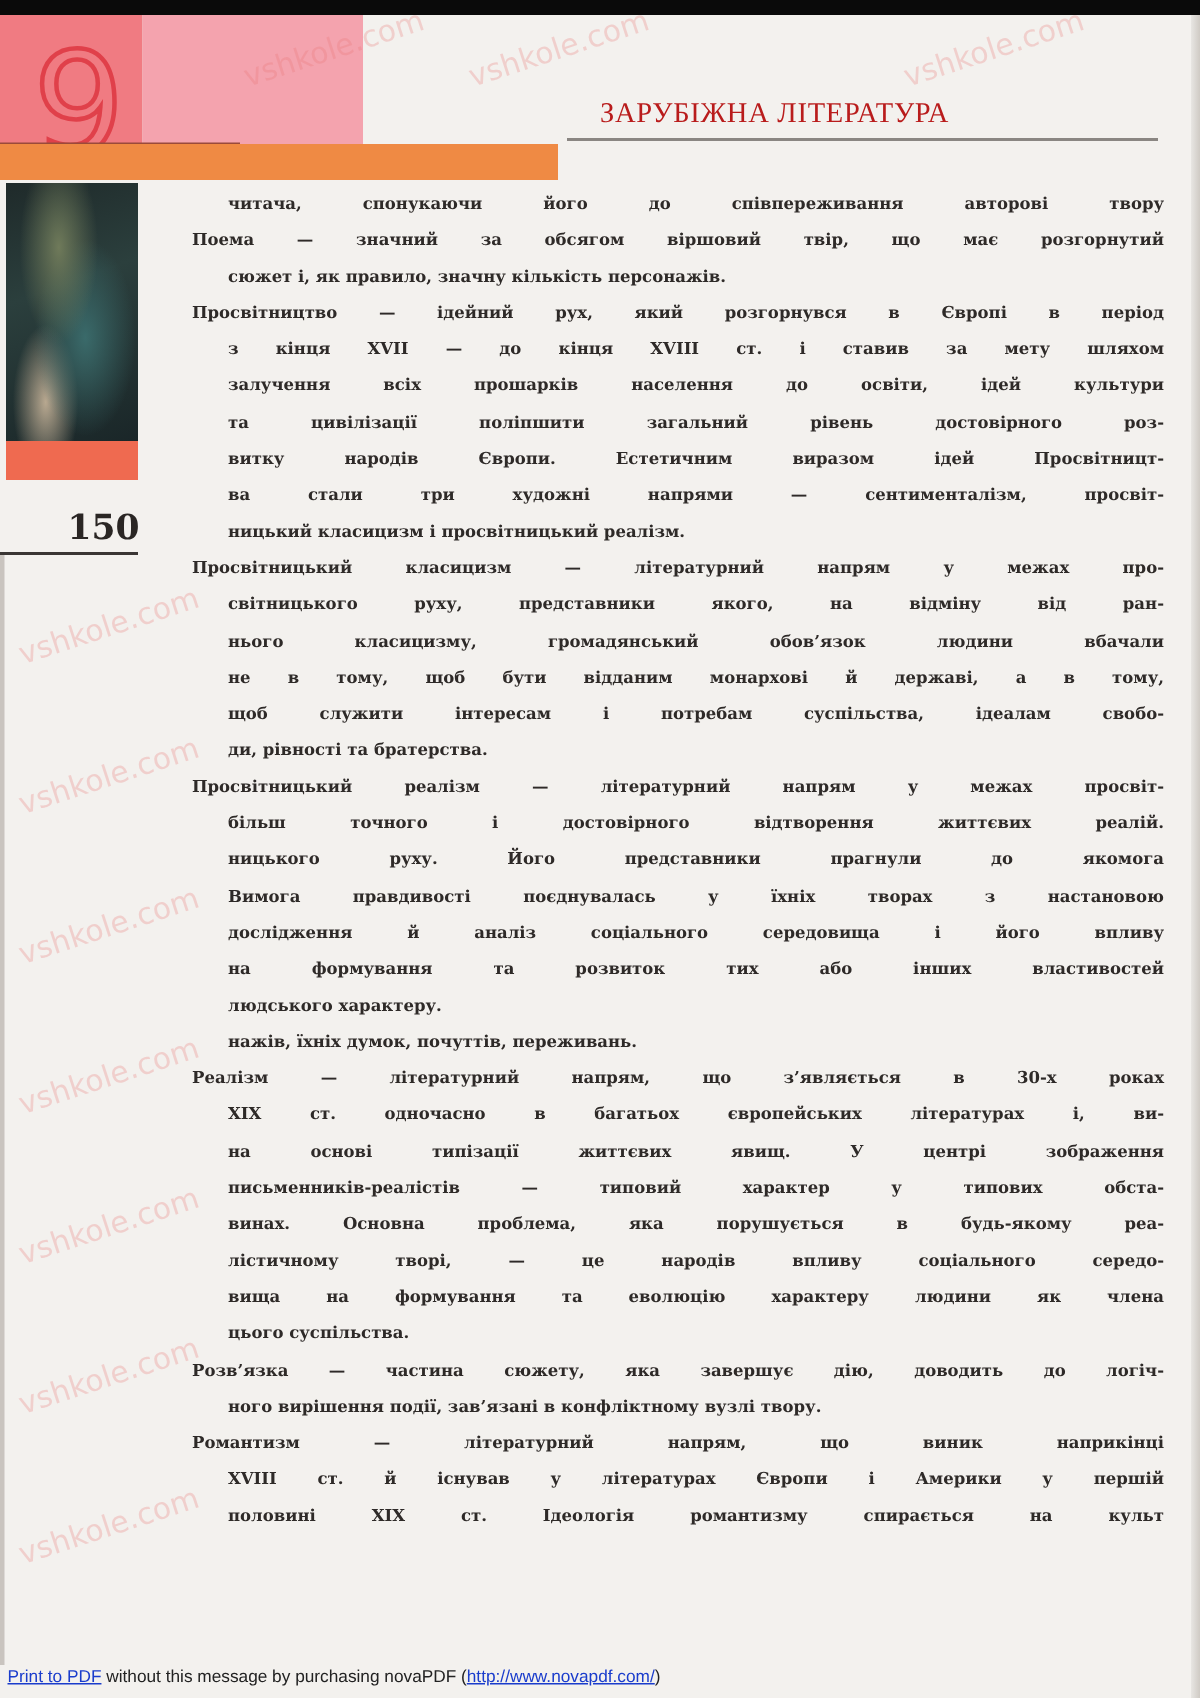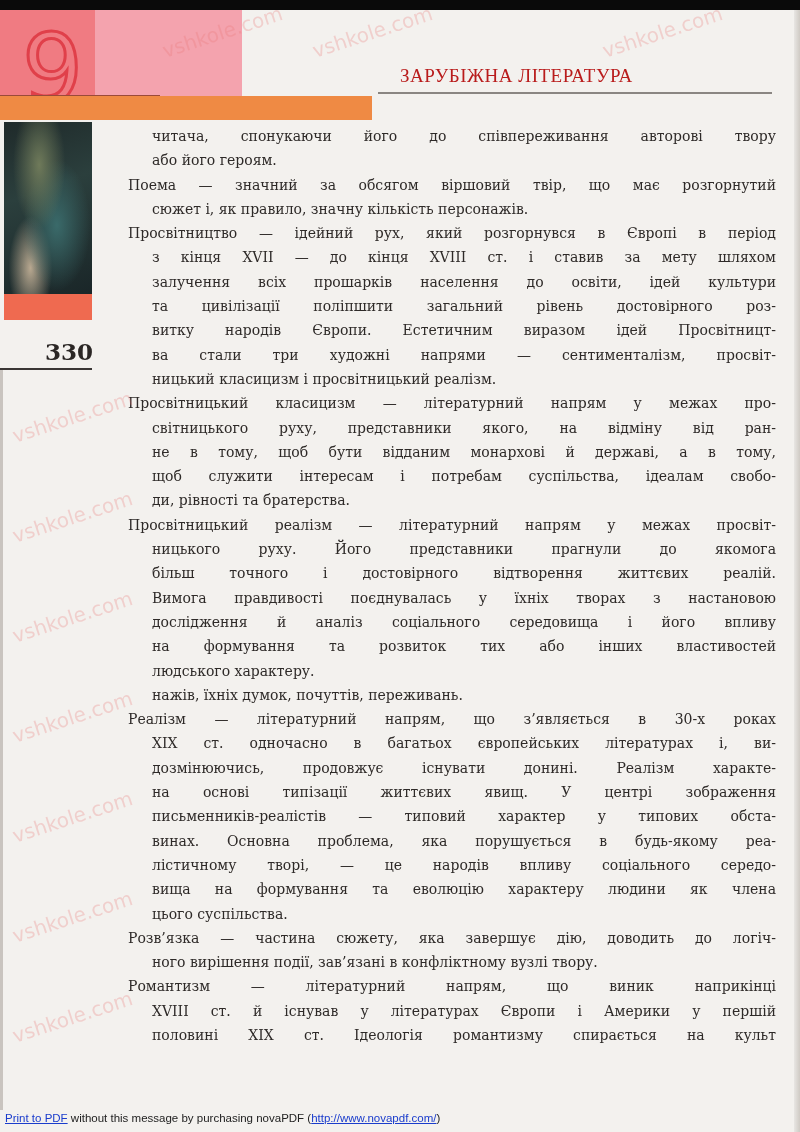--- a/index.html
+++ b/index.html
@@ -38,21 +38,21 @@
   }
   .painting-red { position: absolute; left: 4px; top: 294px; width: 88px; height: 26px; background: #ef6a50; }
   .page-number {
     position: absolute; left: 45px; top: 338px; font-size: 23px; font-weight: bold; color: #2a2624;
   }
   .page-rule { position: absolute; left: 0; top: 368px; width: 92px; height: 2px; background: #3a3634; }
 
   .content { position: absolute; left: 128px; top: 124px; width: 648px; }
   .entry { margin: 0; }
   .line {
-    font-size: 14px; font-weight: normal; line-height: 24.3px; height: 24.3px;
+    font-size: 11px; font-weight: bold; line-height: 24.3px; height: 24.3px;
     white-space: nowrap; text-align: justify; text-align-last: justify; color: #2e2a28;
   }
   .line.indent { padding-left: 24px; }
   .line.last { text-align-last: left; }
 
   .watermark {
     position: absolute; font-family: "DejaVu Sans", sans-serif; font-size: 20px;
     color: rgba(235, 120, 120, 0.28); transform: rotate(-18deg); pointer-events: none; white-space: nowrap;
   }
 
@@ -73,71 +73,70 @@
 <div class="pink-light"></div>
 <div class="chapter-num">9</div>
 <div class="chapter-line"></div>
 <div class="orange-band"></div>
 
 <div class="header-title">ЗАРУБІЖНА ЛІТЕРАТУРА</div>
 <div class="header-rule"></div>
 
 <div class="painting"></div>
 <div class="painting-red"></div>
-<div class="page-number">330</div>
+<div class="page-number">150</div>
 <div class="page-rule"></div>
 
 <div class="content">
 
   <div class="entry">
     <div class="line indent">читача, спонукаючи його до співпереживання авторові твору</div>
-    <div class="line indent last">або його героям.</div>
   </div>
 
   <div class="entry">
     <div class="line">Поема — значний за обсягом віршовий твір, що має розгорнутий</div>
     <div class="line indent last">сюжет і, як правило, значну кількість персонажів.</div>
   </div>
 
   <div class="entry">
     <div class="line">Просвітництво — ідейний рух, який розгорнувся в Європі в період</div>
     <div class="line indent">з кінця XVII — до кінця XVIII ст. і ставив за мету шляхом</div>
     <div class="line indent">залучення всіх прошарків населення до освіти, ідей культури</div>
     <div class="line indent">та цивілізації поліпшити загальний рівень достовірного роз-</div>
     <div class="line indent">витку народів Європи. Естетичним виразом ідей Просвітницт-</div>
     <div class="line indent">ва стали три художні напрями — сентименталізм, просвіт-</div>
     <div class="line indent last">ницький класицизм і просвітницький реалізм.</div>
   </div>
 
   <div class="entry">
     <div class="line">Просвітницький класицизм — літературний напрям у межах про-</div>
     <div class="line indent">світницького руху, представники якого, на відміну від ран-</div>
+    <div class="line indent">нього класицизму, громадянський обов’язок людини вбачали</div>
     <div class="line indent">не в тому, щоб бути відданим монархові й державі, а в тому,</div>
     <div class="line indent">щоб служити інтересам і потребам суспільства, ідеалам свобо-</div>
     <div class="line indent last">ди, рівності та братерства.</div>
   </div>
 
   <div class="entry">
     <div class="line">Просвітницький реалізм — літературний напрям у межах просвіт-</div>
+    <div class="line indent">більш точного і достовірного відтворення життєвих реалій.</div>
     <div class="line indent">ницького руху. Його представники прагнули до якомога</div>
-    <div class="line indent">більш точного і достовірного відтворення життєвих реалій.</div>
     <div class="line indent">Вимога правдивості поєднувалась у їхніх творах з настановою</div>
     <div class="line indent">дослідження й аналіз соціального середовища і його впливу</div>
     <div class="line indent">на формування та розвиток тих або інших властивостей</div>
     <div class="line indent last">людського характеру.</div>
   </div>
 
   <div class="entry">
     <div class="line indent last">нажів, їхніх думок, почуттів, переживань.</div>
   </div>
 
   <div class="entry">
     <div class="line">Реалізм — літературний напрям, що з’являється в 30-х роках</div>
     <div class="line indent">XIX ст. одночасно в багатьох європейських літературах і, ви-</div>
-    <div class="line indent">дозмінюючись, продовжує існувати донині. Реалізм характе-</div>
     <div class="line indent">на основі типізації життєвих явищ. У центрі зображення</div>
     <div class="line indent">письменників-реалістів — типовий характер у типових обста-</div>
     <div class="line indent">винах. Основна проблема, яка порушується в будь-якому реа-</div>
     <div class="line indent">лістичному творі, — це народів впливу соціального середо-</div>
     <div class="line indent">вища на формування та еволюцію характеру людини як члена</div>
     <div class="line indent last">цього суспільства.</div>
   </div>
 
   <div class="entry">
     <div class="line">Розв’язка — частина сюжету, яка завершує дію, доводить до логіч-</div>

